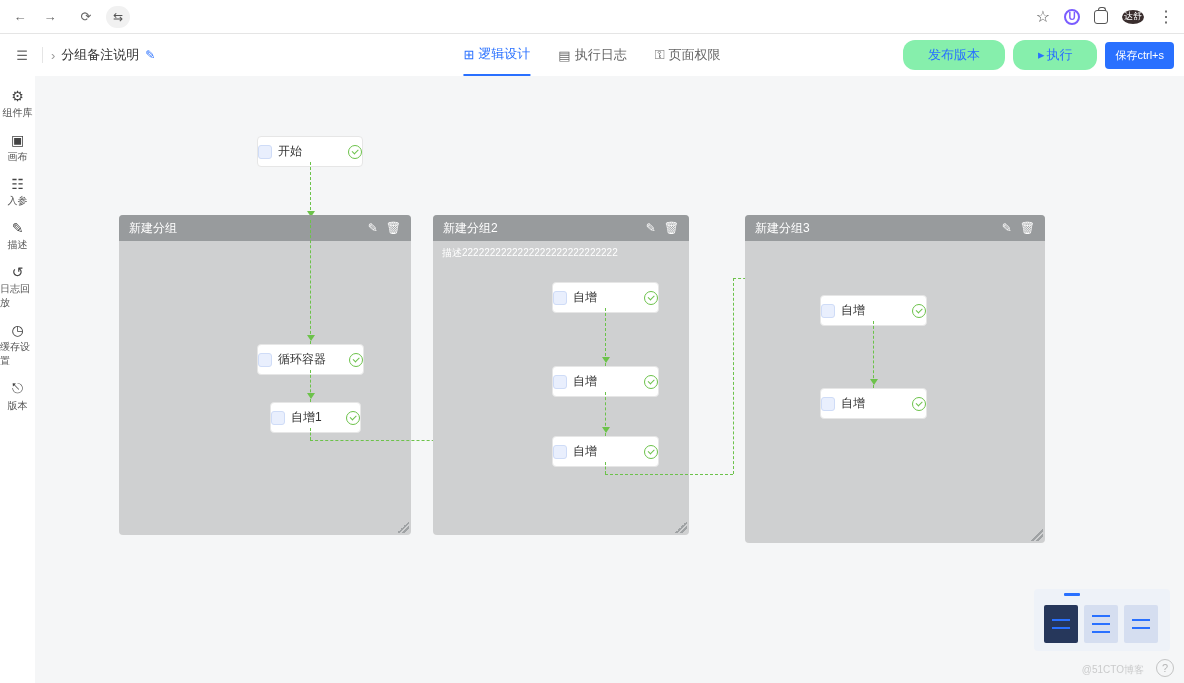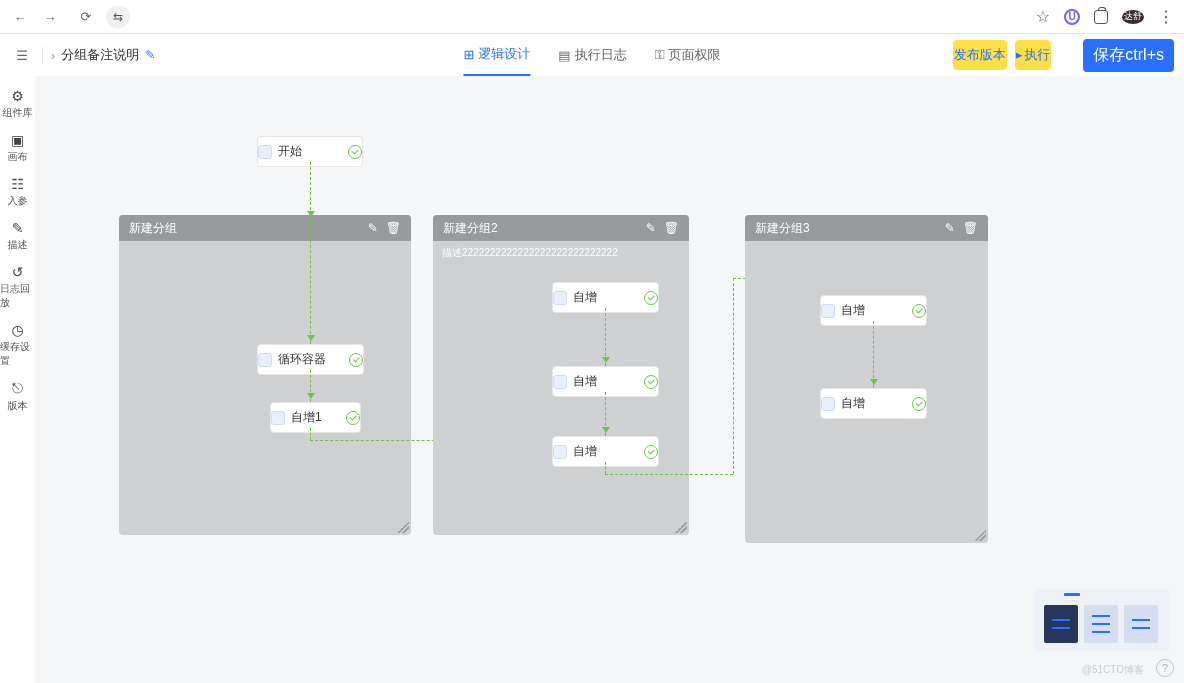--- a/index.html
+++ b/index.html
@@ -25,22 +25,22 @@
 .menu-btn { width:24px; height:24px; display:flex; align-items:center; justify-content:center; color:#666; }
 .vbar { width:1px; height:16px; background:#e5e5e5; margin:0 8px; }
 .chevron { color:#999; margin-right:6px; }
 .page-title { font-size:13px; color:#333; margin-right:6px; }
 .pencil { color:#2970ff; font-size:12px; }
 .header-tabs { position:absolute; left:50%; transform:translateX(-50%); display:flex; gap:28px; height:42px; align-items:center; }
 .header-tab { display:flex; align-items:center; gap:4px; font-size:13px; color:#666; height:42px; cursor:pointer; }
 .header-tab.active { color:#2970ff; border-bottom:2px solid #2970ff; }
 .tab-icon { font-size:13px; }
 .header-right { margin-left:auto; display:flex; gap:8px; align-items:center; }
-.btn-light { background:#fde047; color:#2970ff; border:none; border-radius:4px; padding:6px 1px; font-size:13px; cursor:pointer; }
-.btn-primary { background:#2970ff; color:#fff; border:none; border-radius:4px; padding:6px 10px; font-size:16px; cursor:pointer;margin-left:24px; }
+.btn-light { background:#86efac; color:#2970ff; border:none; border-radius:12px; padding:6px 25px; font-size:13px; cursor:pointer; }
+.btn-primary { background:#2970ff; color:#fff; border:none; border-radius:4px; padding:6px 10px; font-size:11px; cursor:pointer; }
 .run-icon::before { content:"▸"; margin-right:2px; color:#2970ff; }
 
 
 .sidebar { position:absolute; left:0; top:76px; width:35px; height:calc(683px - 76px); background:#fff; display:flex; flex-direction:column; align-items:center; gap:12px; padding-top:12px; }
 .side-item { width:35px; display:flex; flex-direction:column; align-items:center; gap:2px; color:#555; font-size:10px; cursor:pointer; }
 .side-icon { font-size:14px; color:#444; }
 
 
 .canvas { position:absolute; left:35px; top:76px; right:0; bottom:0; background:#f5f6f7; overflow:hidden; }
 
@@ -217,21 +217,21 @@
     <span class="lbl">自增</span>
     <span class="ok"></span>
   </div>
 
   <div class="line vline" style="left:570px; top:386px; height:12px;"></div>
   <div class="line hline" style="left:570px; top:398px; width:128px;"></div>
   <div class="line vline" style="left:698px; top:202px; height:196px;"></div>
   <div class="line hline" style="left:698px; top:202px; width:140px;"></div>
   <div class="line vline arrow-down" style="left:838px; top:202px; height:17px;"></div>
 
-  <div class="group" style="left:710px; top:139px; width:243px; height:328px;">
+  <div class="group" style="left:710px; top:139px; width:300px; height:328px;">
     <div class="group-header">
       <span class="title">新建分组3</span>
       <span class="hicon">✎</span>
       <span class="hicon">🗑</span>
     </div>
     <span class="resize"></span>
   </div>
   <div class="node" style="left:785px; top:219px; width:107px;">
     <span class="node-chip"></span>
     <span class="lbl">自增</span>

